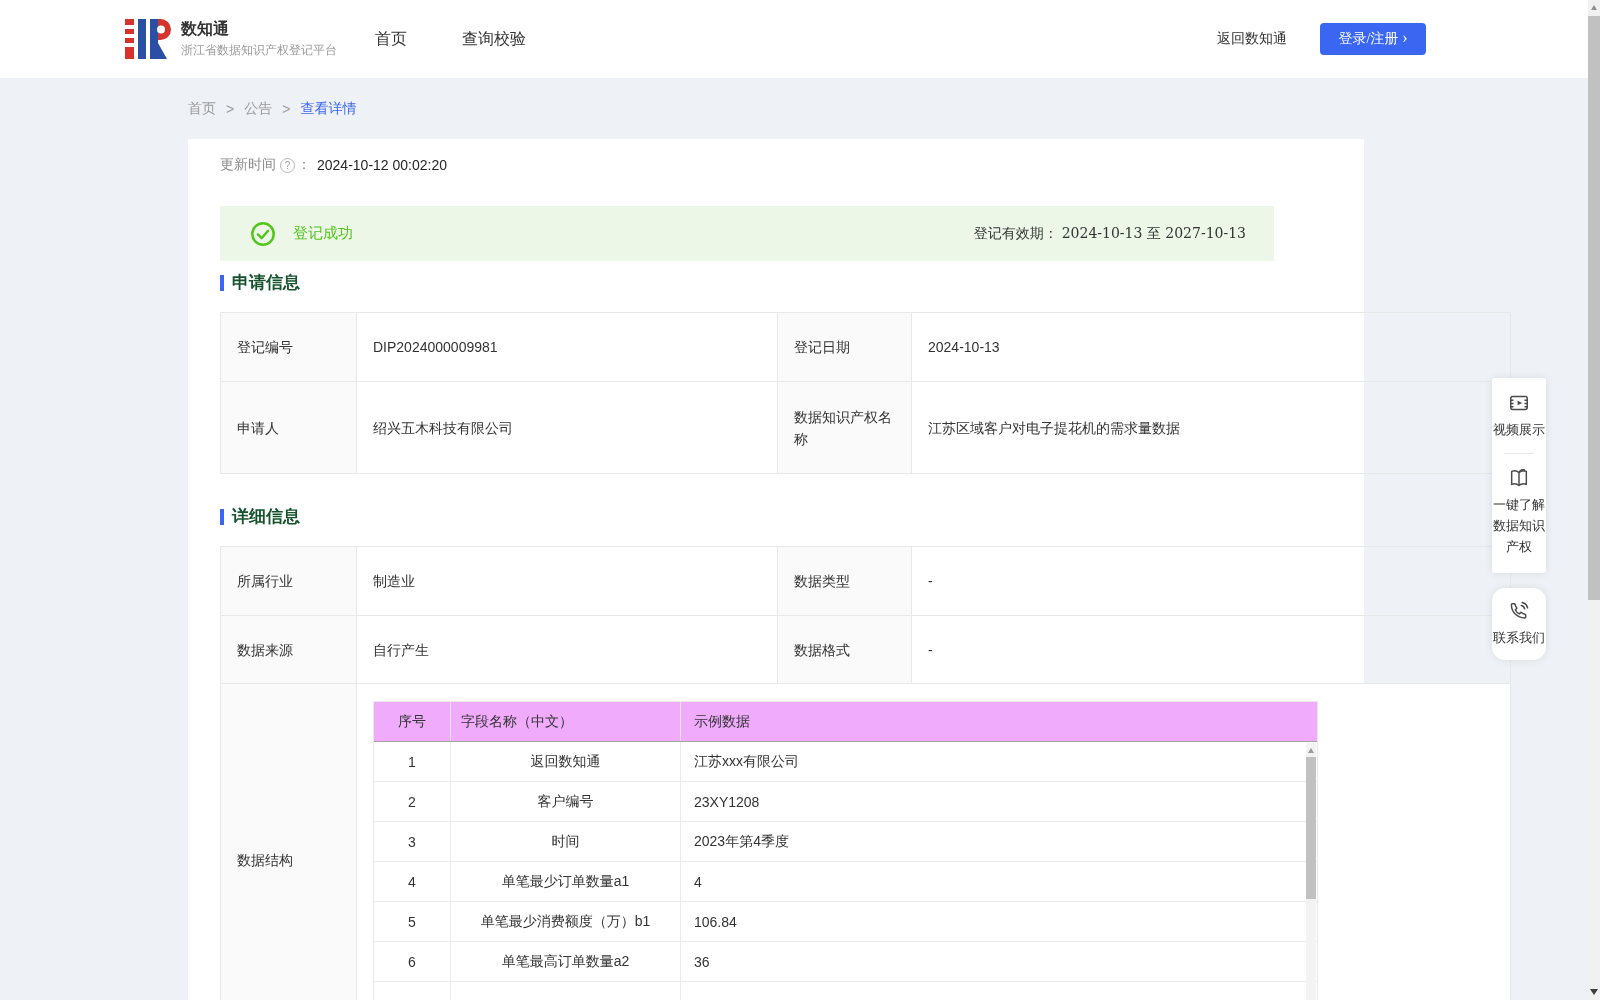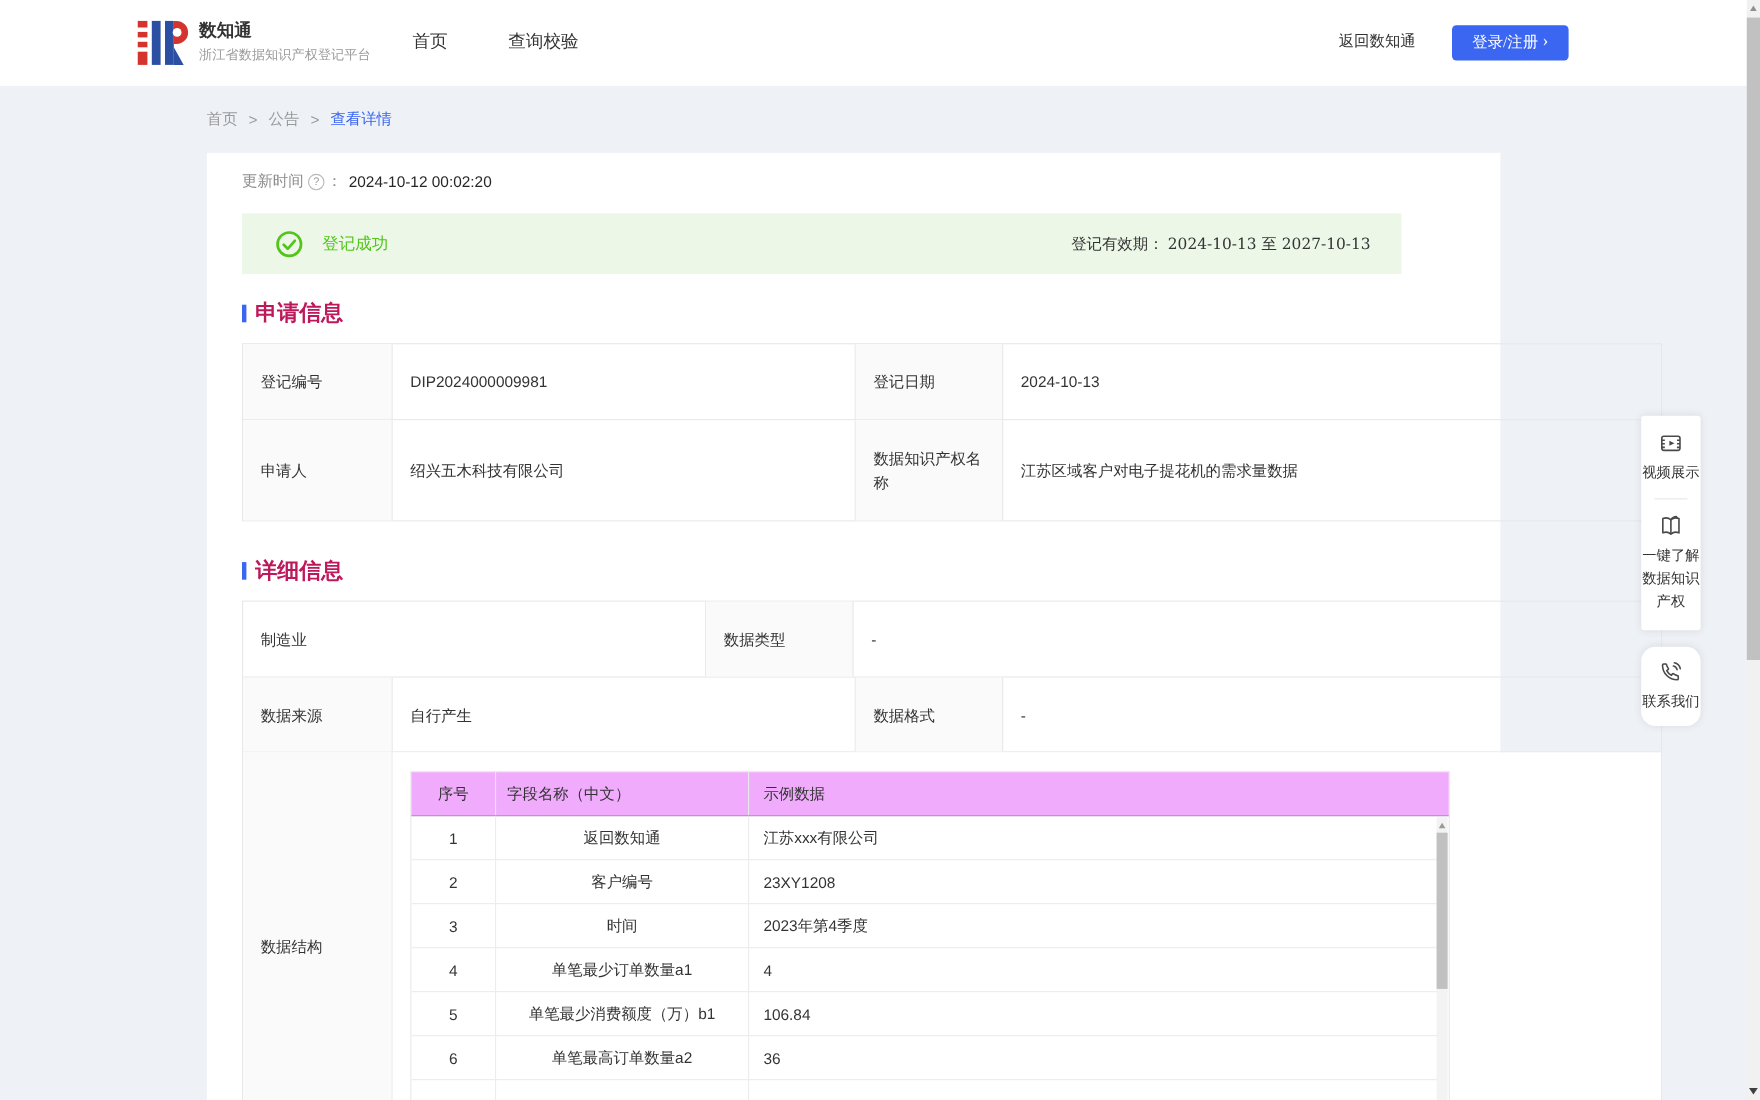--- a/index.html
+++ b/index.html
@@ -27,27 +27,27 @@
 
   
   .card { position:absolute; left:188px; top:139px; width:1176px; height:920px; background:#fff; }
 
   .update-row { position:absolute; left:32px; top:17px; display:flex; align-items:center; font-size:14px; }
   .update-label { color:#8c8c8c; }
   .help-icon { width:15px; height:15px; border:1px solid #b8b8b8; border-radius:50%; color:#9a9a9a; font-size:10px; display:inline-flex; align-items:center; justify-content:center; margin:0 2px 0 4px; cursor:pointer; }
   .update-colon { color:#8c8c8c; margin-right:6px; }
   .update-time { color:#262626; }
 
-  .banner { position:absolute; left:32px; top:55px; width:1054px; height:55px; background:#ecf7e8; display:flex; align-items:center; }
+  .banner { position:absolute; left:32px; top:67px; width:1054px; height:55px; background:#ecf7e8; display:flex; align-items:center; }
   .check-icon { width:26px; height:26px; margin-left:30px; flex:none; }
   .banner-status { color:#52c41a; font-size:15px; margin-left:17px; }
   .banner-right { margin-left:auto; margin-right:28px; font-size:14px; color:#333; }
   .banner-right .val { font-family:"DejaVu Serif","Liberation Serif",serif; }
 
-  .sec-title { position:absolute; left:32px; display:flex; align-items:center; font-size:20px; font-weight:600; color:#be185d; }
+  .sec-title { position:absolute; left:32px; display:flex; align-items:center; font-size:17px; font-weight:600; color:#14532d; }
   .sec-bar { width:4px; height:16px; background:#3a66f2; margin-right:8px; }
   .sec-app { top:132px; }
   .sec-detail { top:366px; }
 
   .info-table { position:absolute; left:32px; width:1291px; border:1px solid #e8e8e8; }
   .tbl-app { top:173px; }
   .tbl-detail { top:407px; }
   .it-row { display:flex; }
   .it-row + .it-row { border-top:1px solid #e8e8e8; }
   .h68 { height:68px; } .h92 { height:92px; }
@@ -170,20 +170,21 @@
       </div>
     </div>
 
     <div class="sec-title sec-detail">
       <span class="sec-bar"></span>
       <span>详细信息</span>
     </div>
 
     <div class="info-table tbl-detail">
       <div class="it-row h68">
+        <div class="cell lbl c1">所属行业</div>
         <div class="cell c2">制造业</div>
         <div class="cell lbl c3">数据类型</div>
         <div class="cell c4">-</div>
       </div>
       <div class="it-row h68">
         <div class="cell lbl c1">数据来源</div>
         <div class="cell c2">自行产生</div>
         <div class="cell lbl c3">数据格式</div>
         <div class="cell c4">-</div>
       </div>

